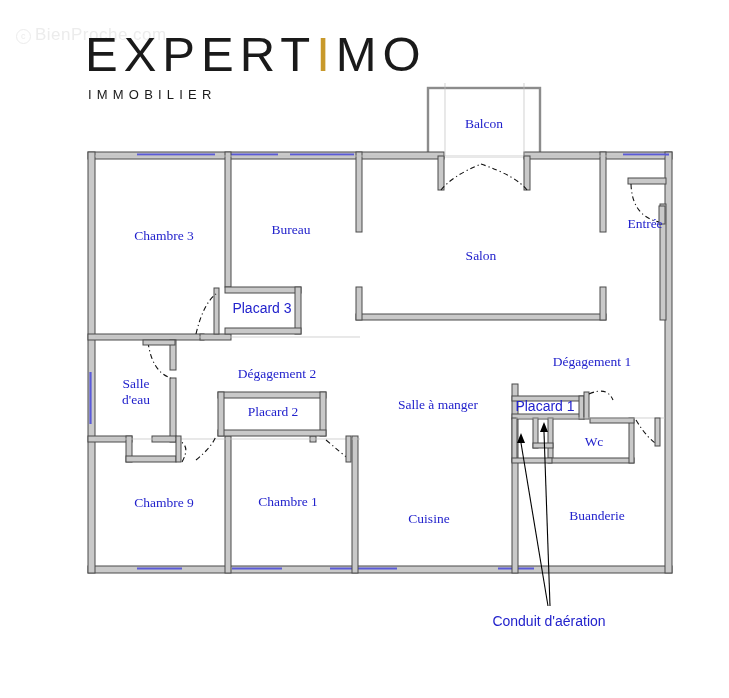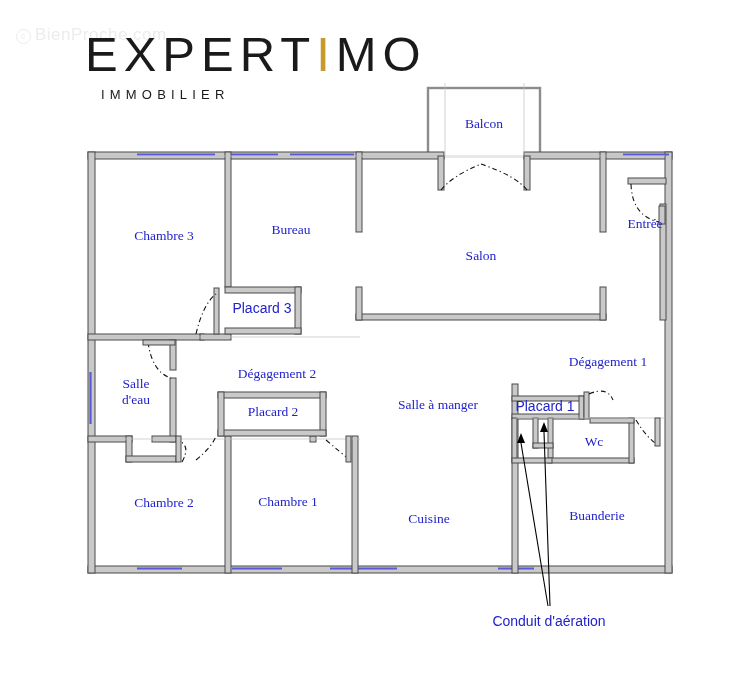--- a/index.html
+++ b/index.html
@@ -30,21 +30,21 @@
   
   .brand{position:absolute;left:85px;top:30px;}
   .brand-main{
     font-size:49px;line-height:49px;
     letter-spacing:6px;color:#1a1a1a;
     font-weight:400;white-space:nowrap;
   }
   .brand-main .accent{color:#c8992b;}
   .brand-sub{
     font-size:13px;letter-spacing:5.2px;
-    color:#1a1a1a;margin-top:8px;margin-left:16px;
+    color:#1a1a1a;margin-top:8px;margin-left:3px;
     white-space:nowrap;
   }
 
   
   #plan{position:absolute;left:0;top:0;}
 
   
   .lbl{
     position:absolute;
     color:#2222cc;
@@ -235,29 +235,29 @@
   </svg>
 
   <div id="labels">
       <div class="lbl sz-md" style="left: 164px; top: 236px;">Chambre 3</div>
       <div class="lbl sz-md" style="left: 291px; top: 230px;">Bureau</div>
       <div class="lbl sz-md" style="left: 484px; top: 124px;">Balcon</div>
       <div class="lbl sz-md" style="left: 481px; top: 256px; text-align: center;">Salon</div>
       <div class="lbl sz-md" style="left: 645px; top: 224px;">Entrée</div>
       <div class="lbl sz-sm" style="left: 262px; top: 308px;">Placard 3</div>
       <div class="lbl sz-md" style="left: 277px; top: 374px;">Dégagement 2</div>
-      <div class="lbl sz-md" style="left: 608px; top: 362px;">Dégagement 1</div>
+      <div class="lbl sz-md" style="left: 592px; top: 362px;">Dégagement 1</div>
       <div class="lbl sz-md two-line" style="left: 136px; top: 392px;">
         <div>Salle</div>
         <div>d'eau</div>
       </div>
       <div class="lbl sz-md" style="left: 273px; top: 412px;">Placard 2</div>
       <div class="lbl sz-md" style="left: 438px; top: 405px;">Salle à manger</div>
       <div class="lbl sz-sm" style="left: 545px; top: 406px;">Placard 1</div>
       <div class="lbl sz-md" style="left: 594px; top: 442px;">Wc</div>
-      <div class="lbl sz-md" style="left: 164px; top: 503px;">Chambre 2</div>
+      <div class="lbl sz-md" style="left: 164px; top: 503px;">Chambre 9</div>
       <div class="lbl sz-md" style="left: 288px; top: 502px;">Chambre 1</div>
       <div class="lbl sz-md" style="left: 429px; top: 519px;">Cuisine</div>
       <div class="lbl sz-md" style="left: 597px; top: 516px;">Buanderie</div>
       <div class="annot" style="left: 549px; top: 621px;">Conduit d'aération</div>
     </div>
 
 </div>
 
 </body></html>

